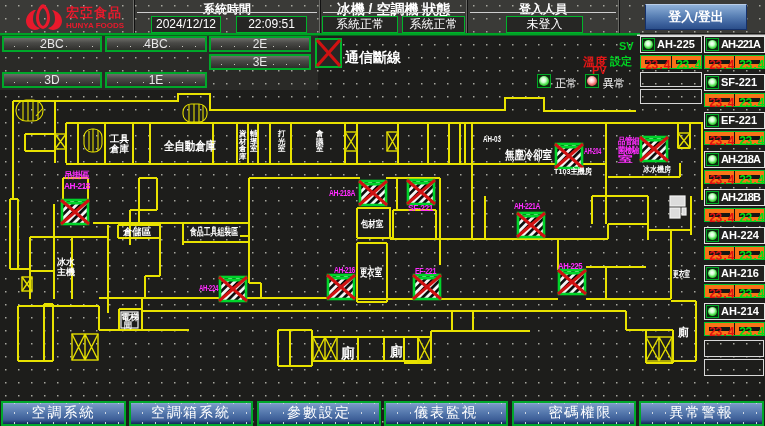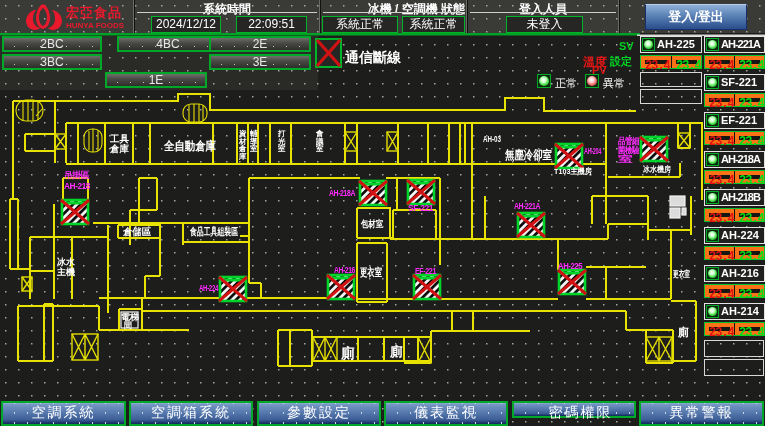--- a/index.html
+++ b/index.html
@@ -165,44 +165,44 @@
 </svg>
 
 <div class="abs sep" style="left:133px;top:0;height:33px"></div>
 <div class="abs sep" style="left:319px;top:0;height:33px"></div>
 <div class="abs sep" style="left:466px;top:0;height:33px"></div>
 <div class="abs sep" style="left:618px;top:0;height:33px"></div>
 <div class="abs wt" style="left:136px;top:1px;width:182px;text-align:center;font-size:12px;font-weight:bold;">系統時間</div>
 <div class="abs" style="left:137px;top:12px;width:180px;height:1px;background:#cfcfcf"></div>
 <div class="abs gbox" style="left:151px;top:16px;width:70px;height:17px;font-size:12px;line-height:15px;">2024/12/12</div>
 <div class="abs gbox" style="left:236px;top:16px;width:71px;height:17px;font-size:12px;line-height:15px;">22:09:51</div>
-<div class="abs wt" style="left:322px;top:1px;width:143px;text-align:right;font-size:12px;font-weight:bold;">冰機 / 空調機 狀態</div>
+<div class="abs wt" style="left:322px;top:1px;width:143px;text-align:center;font-size:14px;font-weight:bold;">冰機 / 空調機 狀態</div>
 <div class="abs" style="left:323px;top:12px;width:142px;height:1px;background:#cfcfcf"></div>
 <div class="abs gbox" style="left:322px;top:16px;width:76px;height:17px;font-size:12px;line-height:15px;">系統正常</div>
 <div class="abs gbox" style="left:402px;top:16px;width:63px;height:17px;font-size:12px;line-height:15px;">系統正常</div>
 <div class="abs wt" style="left:469px;top:1px;width:148px;text-align:center;font-size:12px;font-weight:bold;">登入人員</div>
 <div class="abs" style="left:470px;top:12px;width:146px;height:1px;background:#cfcfcf"></div>
 <div class="abs gbox" style="left:506px;top:16px;width:77px;height:17px;font-size:12px;line-height:15px;">未登入</div>
 <div class="abs" style="left:645px;top:4px;width:102px;height:26px;background:linear-gradient(#8fb0d8,#5b82b6 45%,#3a5f9b 80%,#2c4f8a);border:1px solid #14306a;border-top:1px solid #b9cde8;color:#fff;font-size:13px;font-weight:bold;text-align:center;line-height:24px;">登入/登出</div>
 
 <svg class="abs" style="left:24px;top:2px" width="108" height="30">
 <g fill="#e8192c">
 <path d="M10,8 C5,10 2,15 2,19 C2,24 6,28 11,28 C13,28 15,27 16,26 C12,25 9,22 9,17 C9,13 10,10 12,8 Z"></path>
 <path d="M17,3 C14,6 12,11 12,16 C12,22 15,26 19,27 C23,26 26,22 26,16 C26,11 24,6 21,3 C20,2 18,2 17,3 Z M19,24 C17,23 15,20 15,16 C15,12 16,8 19,6 C22,8 23,12 23,16 C23,20 21,23 19,24 Z"></path>
 <path d="M28,8 C30,10 31,13 31,17 C31,22 28,25 24,26 C25,27 27,28 29,28 C34,28 38,24 38,19 C38,14 34,9 28,8 Z"></path>
 <text x="42" y="15" font-size="13px" font-weight="bold" style="letter-spacing:1px">宏亞食品</text>
 <text x="42" y="26" font-size="8px" font-weight="bold">HUNYA FOODS</text>
 </g>
 </svg>
 
 <div class="abs zbtn" style="left:2px;top:36px;width:100px;height:16px;font-size:12px;line-height:12px;">2BC</div>
-<div class="abs zbtn" style="left:105px;top:36px;width:102px;height:16px;font-size:12px;line-height:12px;margin-left:12px;">4BC</div>
+<div class="abs zbtn" style="left:105px;top:36px;width:102px;height:16px;font-size:12px;line-height:12px;">4BC</div>
 <div class="abs zbtn" style="left:209px;top:36px;width:102px;height:16px;font-size:12px;line-height:12px;">2E</div>
-<div class="abs zbtn" style="left:2px;top:54px;width:100px;height:16px;font-size:12px;line-height:12px;">3BC</div>
 <div class="abs zbtn" style="left:209px;top:54px;width:102px;height:16px;font-size:12px;line-height:12px;">3E</div>
+<div class="abs zbtn" style="left:2px;top:72px;width:100px;height:16px;font-size:12px;line-height:12px;">3D</div>
 <div class="abs zbtn" style="left:105px;top:72px;width:102px;height:16px;font-size:12px;line-height:12px;">1E</div>
 
 <svg class="abs" style="left:315px;top:38px" width="27" height="30">
 <rect x="1" y="1" width="25" height="28" fill="#262624" stroke="#00b42a" stroke-width="2"></rect>
 <path d="M2,2 L25,28 M25,2 L2,28" stroke="#d01212" stroke-width="3.2"></path>
 </svg>
 <div class="abs wt" style="left:345px;top:49px;font-size:14px;font-weight:bold;">通信斷線</div>
 <div class="abs" style="left:592px;top:40px;color:#e01616;font-size:11px;font-weight:bold;margin-top:24px;">PV</div>
 <div class="abs" style="left:619px;top:40px;color:#00d022;font-size:11px;font-weight:bold;">SV</div>
 <div class="abs" style="left:583px;top:54px;color:#e01616;font-size:12px;font-weight:bold;">溫度</div>
@@ -310,15 +310,15 @@
 <div class="abs" style="left:640px;top:72px;width:62px;height:15px;border:1px solid #d8d8d8;"></div>
 <div class="abs" style="left:640px;top:89px;width:62px;height:15px;border:1px solid #d8d8d8;"></div>
 <div class="abs" style="left:704px;top:340px;width:60px;height:17px;border:1px solid #d8d8d8;"></div>
 <div class="abs" style="left:704px;top:359px;width:60px;height:17px;border:1px solid #d8d8d8;"></div>
 </div>
 
 <div class="abs bbtn" style="left:1px;top:401px;width:125px;height:25px;font-size:14px;line-height:19px;">空調系統</div>
 <div class="abs bbtn" style="left:129px;top:401px;width:124px;height:25px;font-size:14px;line-height:19px;">空調箱系統</div>
 <div class="abs bbtn" style="left:384px;top:401px;width:124px;height:25px;font-size:14px;line-height:19px;">儀表監視</div>
 <div class="abs bbtn" style="left:257px;top:401px;width:124px;height:25px;font-size:14px;line-height:19px;">參數設定</div>
-<div class="abs bbtn" style="left:512px;top:401px;width:124px;height:17px;font-size:14px;line-height:19px;padding-left:13px;">密碼權限</div>
+<div class="abs bbtn" style="left:512px;top:401px;width:124px;height:25px;font-size:14px;line-height:19px;padding-left:13px;">密碼權限</div>
 <div class="abs bbtn" style="left:639px;top:401px;width:125px;height:25px;font-size:14px;line-height:19px;">異常警報</div>
 </div>
 
 </body></html>

